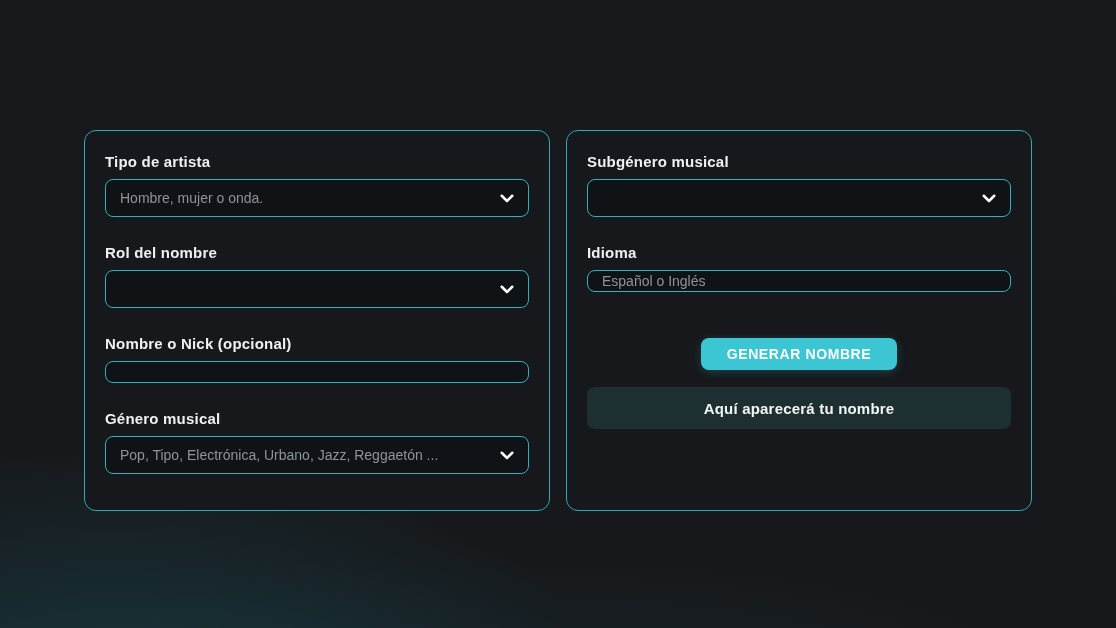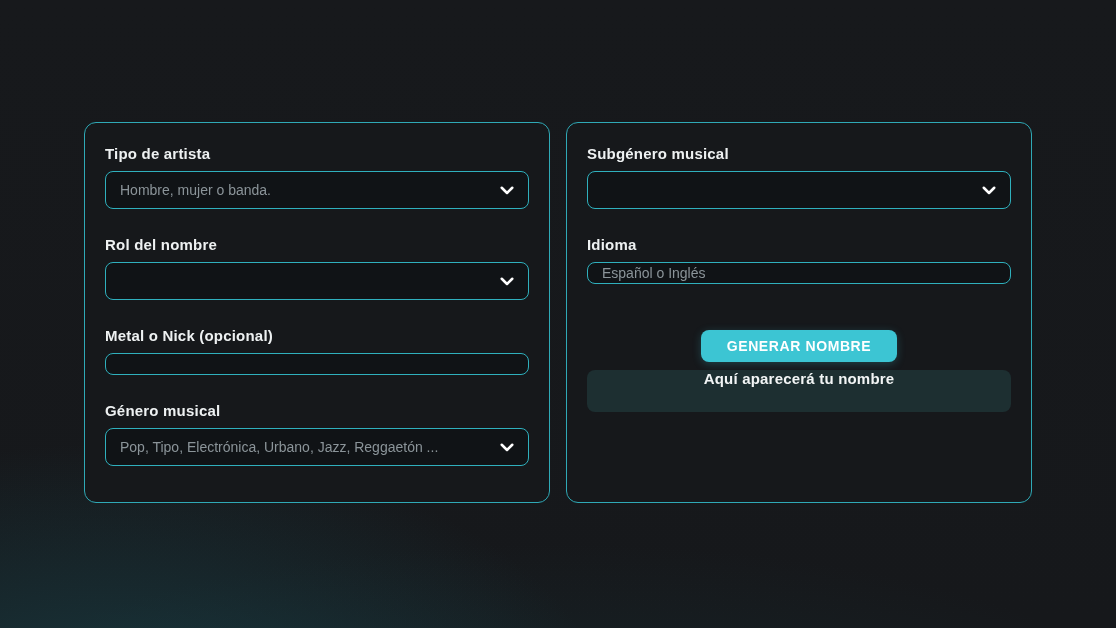--- a/index.html
+++ b/index.html
@@ -14,21 +14,21 @@
   body {
     background:
       radial-gradient(820px 480px at 10% 118%, rgba(27, 92, 103, 0.50), rgba(27, 92, 103, 0) 62%),
       radial-gradient(900px 300px at 50% 120%, rgba(24, 70, 78, 0.28), rgba(24, 70, 78, 0) 70%),
       linear-gradient(180deg, #17191c 0%, #16181b 100%);
     background-color: #17191c;
   }
 
   .panels-wrap {
     position: absolute;
-    top: 122px;
+    top: 130px;
     left: 0;
     width: 100%;
     display: flex;
     justify-content: center;
     align-items: stretch;
     gap: 16px;
   }
 
   .panel {
     width: 466px;
@@ -116,68 +116,68 @@
     font-family: "Liberation Sans", "DejaVu Sans", sans-serif;
     font-size: 14px;
     font-weight: 700;
     letter-spacing: 0.6px;
     padding: 8px 26px;
     cursor: pointer;
     box-shadow: 0 2px 8px rgba(60, 197, 211, 0.25);
   }
 
   .result-box {
-    margin-top: 8px;
+    margin-top: 17px;
     background: #1d2f31;
     border-radius: 8px;
     height: 42px;
     display: flex;
-    align-items: flex-start;
+    align-items: center;
     justify-content: center;
   }
 
   .result-text {
     color: #f2f5f5;
     font-size: 15px;
     font-weight: 700;
     letter-spacing: 0.2px;
   }
 </style>
 </head>
 <body>
 
 <div class="panels-wrap">
 
   <section class="panel">
 
     <div class="field-group">
       <label class="field-label">Tipo de artista</label>
       <div class="control select-box">
-        <span class="placeholder-text">Hombre, mujer o banda.</span>
+        <span class="placeholder-text">Hombre, mujer o onda.</span>
         <span class="chevron">
           <svg width="18" height="18" viewBox="0 0 24 24" fill="none">
               <polyline points="5,9 12,16 19,9" stroke="#ffffff" stroke-width="3.4" stroke-linecap="round" stroke-linejoin="round"></polyline>
             </svg>
         </span>
       </div>
     </div>
 
     <div class="field-group">
       <label class="field-label">Rol del nombre</label>
       <div class="control select-box">
         <span class="chevron">
           <svg width="18" height="18" viewBox="0 0 24 24" fill="none">
               <polyline points="5,9 12,16 19,9" stroke="#ffffff" stroke-width="3.4" stroke-linecap="round" stroke-linejoin="round"></polyline>
             </svg>
         </span>
       </div>
     </div>
 
     <div class="field-group">
-      <label class="field-label">Metal o Nick (opcional)</label>
+      <label class="field-label">Nombre o Nick (opcional)</label>
       <input class="text-input" type="text" placeholder="" style="">
     </div>
 
     <div class="field-group">
       <label class="field-label">Género musical</label>
       <div class="control select-box">
         <span class="placeholder-text">Pop, Tipo, Electrónica, Urbano, Jazz, Reggaetón ...</span>
         <span class="chevron">
           <svg width="18" height="18" viewBox="0 0 24 24" fill="none">
               <polyline points="5,9 12,16 19,9" stroke="#ffffff" stroke-width="3.4" stroke-linecap="round" stroke-linejoin="round"></polyline>

